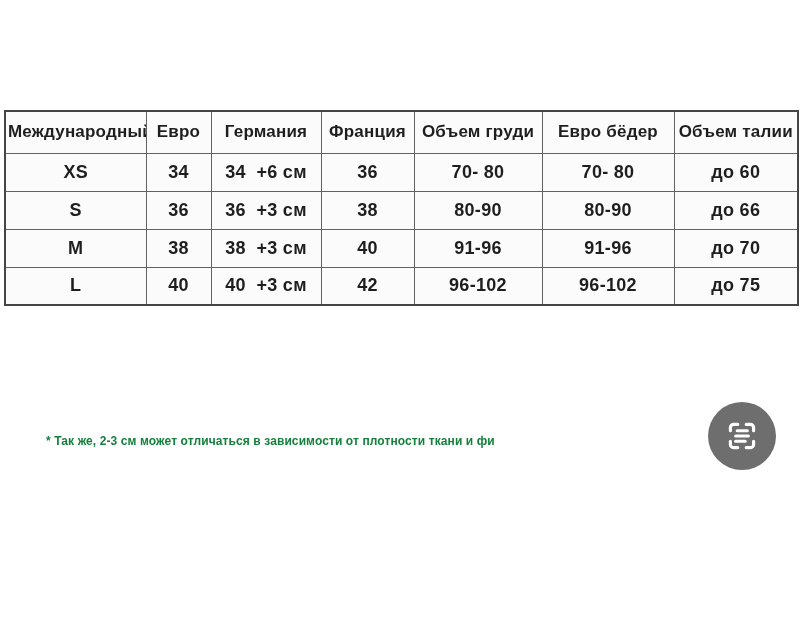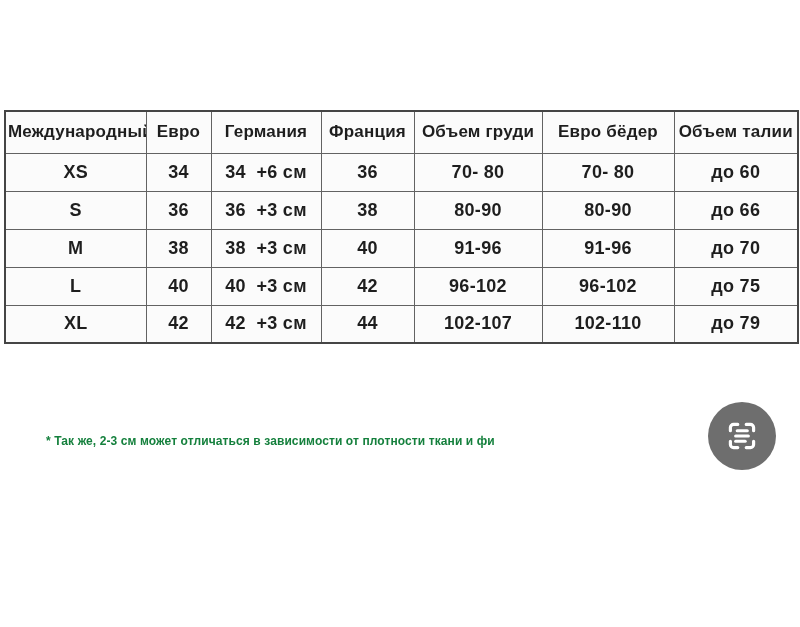--- a/index.html
+++ b/index.html
@@ -133,29 +133,20 @@
         </tr>
         <tr>
           <td>L</td>
           <td>40</td>
           <td>40  +3 см</td>
           <td>42</td>
           <td>96-102</td>
           <td>96-102</td>
           <td>до 75</td>
         </tr>
-        <tr>
-          <td>XL</td>
-          <td>42</td>
-          <td>42  +3 см</td>
-          <td>44</td>
-          <td>102-107</td>
-          <td>102-110</td>
-          <td>до 79</td>
-        </tr>
       </tbody>
   </table>
 
   <div class="footnote">* Так же, 2-3 см может отличаться в зависимости от плотности ткани и фи</div>
 
   <button class="scan-button">
     <span>
       <svg width="38" height="38" viewBox="0 0 36 36" fill="none" stroke="#ffffff" stroke-width="3" stroke-linecap="round" stroke-linejoin="round">
         <path d="M7,13 V10 a3,3 0 0 1 3,-3 H14"></path>
         <path d="M22,7 H26 a3,3 0 0 1 3,3 V13"></path>

